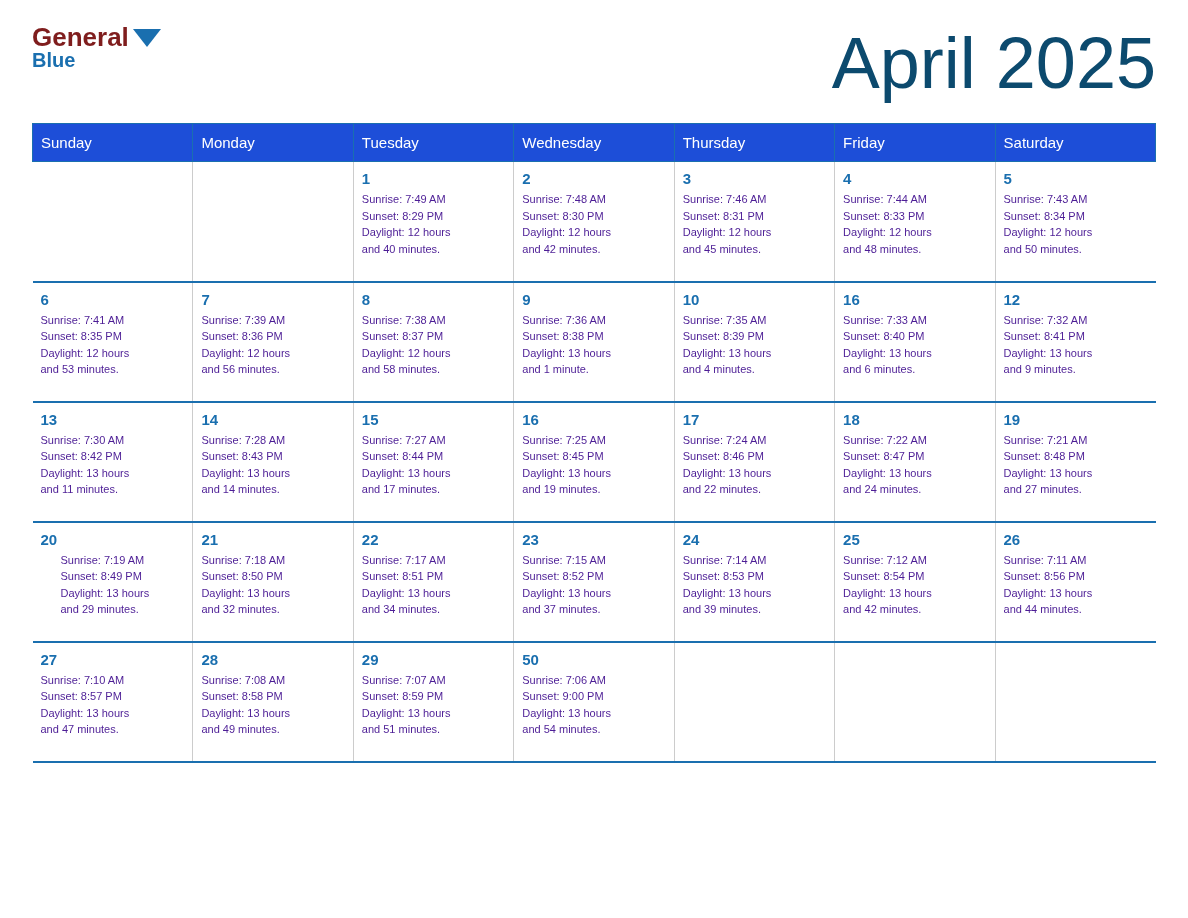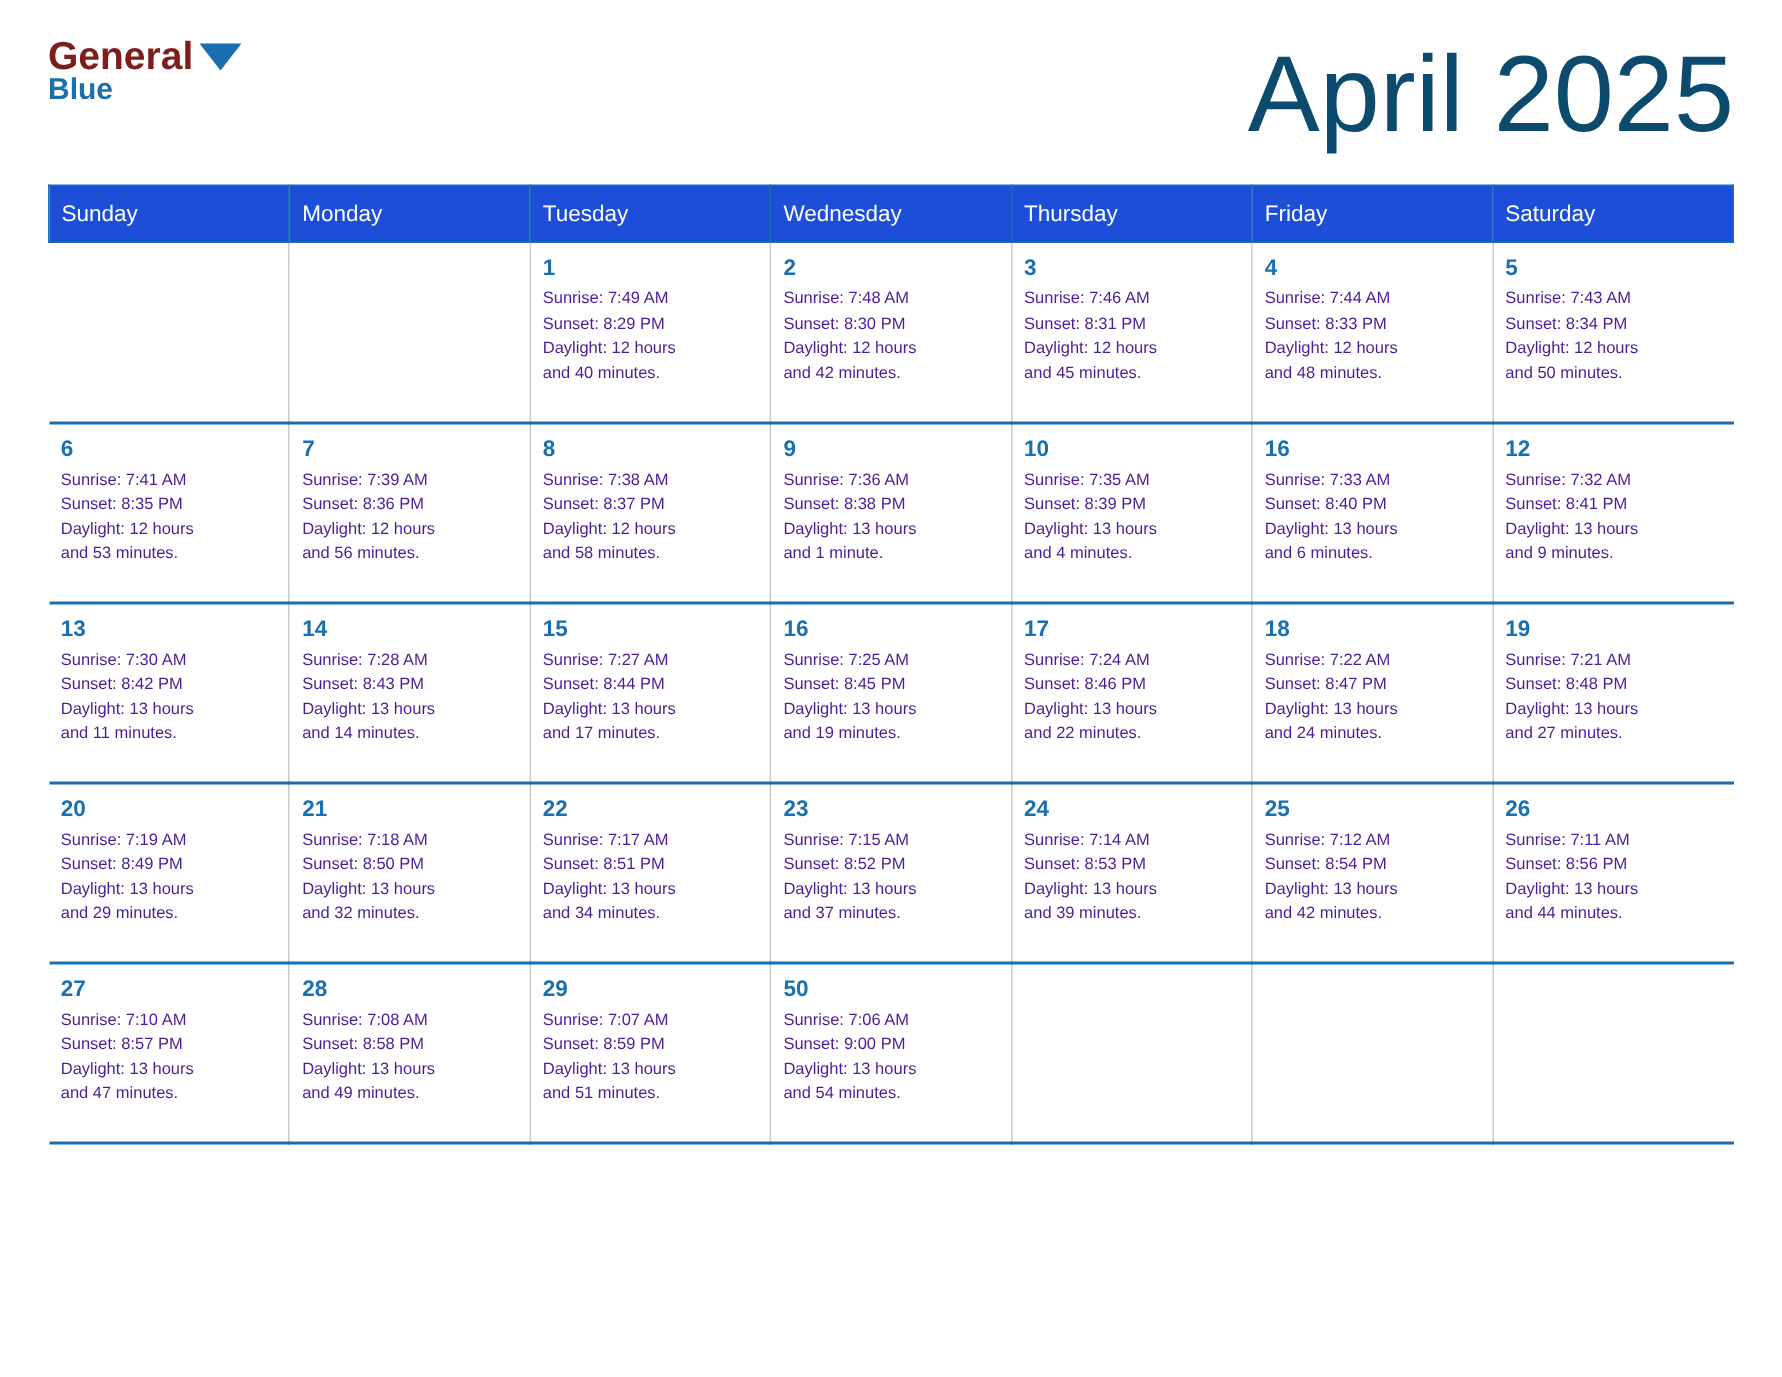--- a/index.html
+++ b/index.html
@@ -271,21 +271,21 @@
           <span class="day-number">19</span>
           <div class="day-info" style="white-space: pre-line;">Sunrise: 7:21 AM
 Sunset: 8:48 PM
 Daylight: 13 hours
 and 27 minutes.</div>
         </td>
       </tr>
       <tr>
         <td>
           <span class="day-number">20</span>
-          <div class="day-info" style="white-space: pre-line;">Sunrise: 7:19 AM
+          <div class="day-info" style="white-space: pre-line; margin-left: 20px;">Sunrise: 7:19 AM
 Sunset: 8:49 PM
 Daylight: 13 hours
 and 29 minutes.</div>
         </td>
         <td>
           <span class="day-number">21</span>
           <div class="day-info" style="white-space: pre-line;">Sunrise: 7:18 AM
 Sunset: 8:50 PM
 Daylight: 13 hours
 and 32 minutes.</div>

